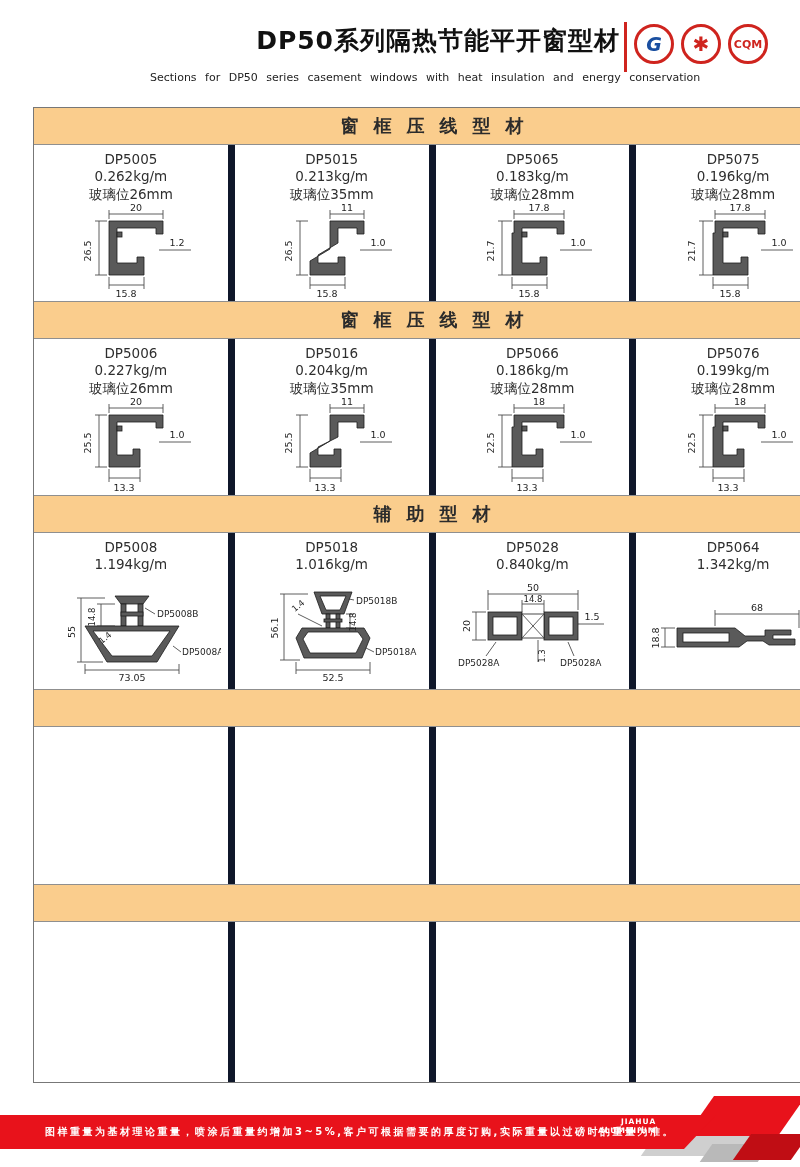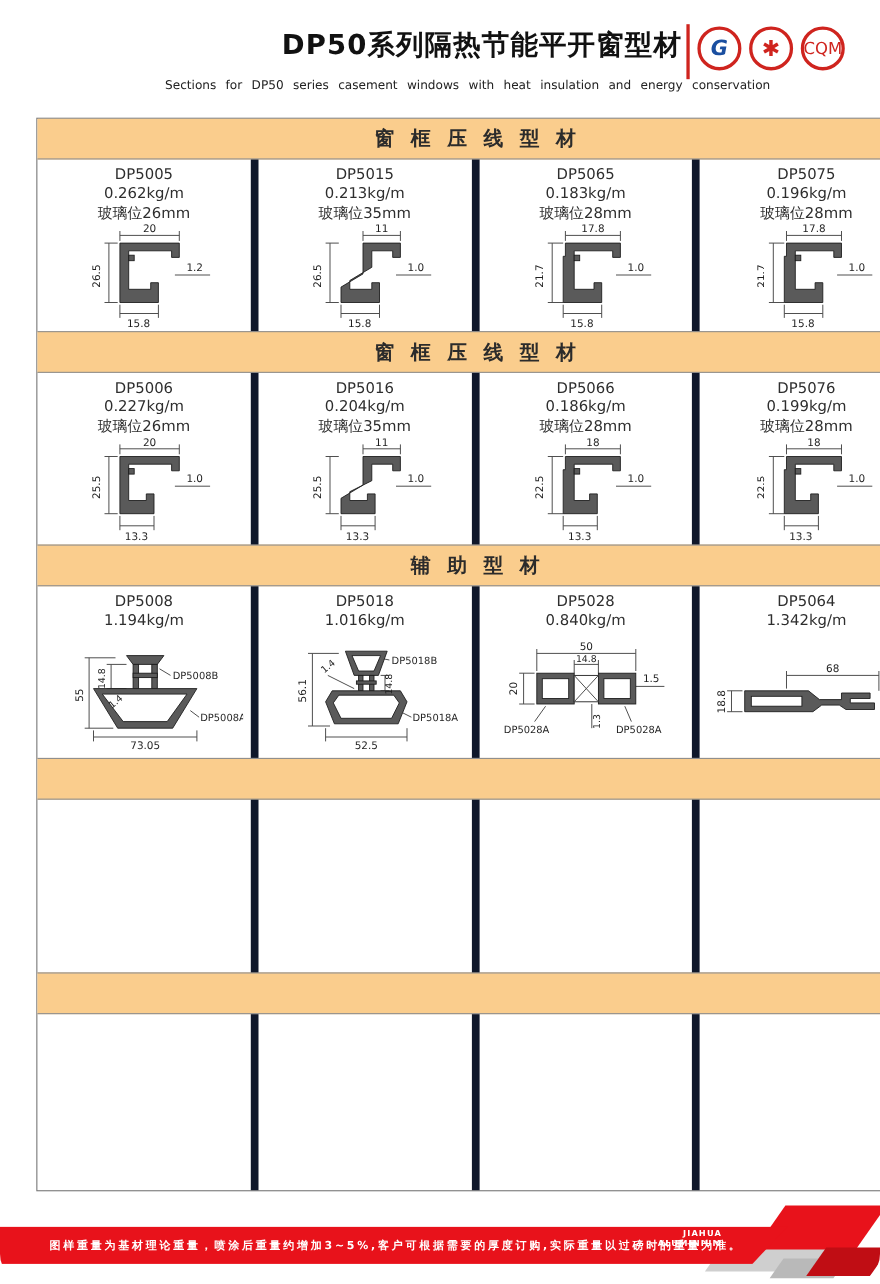--- a/index.html
+++ b/index.html
@@ -1,29 +1,29 @@
 <!DOCTYPE html>
 <html><head>
 <meta charset="utf-8">
 <style>
   html,body{margin:0;padding:0;background:#fff;}
   body{font-family:"DejaVu Sans","Liberation Sans",sans-serif;}
-  .page{position:relative;width:800px;height:1167px;background:#fff;overflow:hidden;border-radius:27px;}
+  .page{position:relative;width:800px;height:1167px;background:#fff;overflow:hidden;}
 
   
   .hdr-titleblock{position:absolute;top:24px;right:180px;width:470px;text-align:right;}
   .hdr-title{font-size:25px;font-weight:bold;color:#111;letter-spacing:1px;white-space:nowrap;}
   .hdr-sub{font-size:11px;color:#222;margin-top:14px;word-spacing:5px;white-space:nowrap;}
   .hdr-divider{position:absolute;top:22px;left:624px;width:3px;height:50px;background:#cf241e;}
   .hdr-logos{position:absolute;top:24px;left:634px;display:flex;gap:7px;}
   .logo{width:40px;height:40px;border-radius:50%;border:3px solid #cf241e;box-sizing:border-box;
         display:flex;align-items:center;justify-content:center;background:#fff;}
   .logo-g{color:#1a4fa0;font-size:19px;font-weight:bold;font-style:italic;}
   .logo-star{color:#cf241e;font-size:20px;line-height:1;}
-  .logo-cqm{color:#cf241e;font-size:15px;font-weight:normal;letter-spacing:0;}
+  .logo-cqm{color:#cf241e;font-size:11px;font-weight:bold;letter-spacing:0;}
 
   
   .sheet-table{position:absolute;left:33px;top:107px;width:798px;border:1px solid #777;box-sizing:border-box;background:#fff;}
   .band{height:36px;background:#facd8d;border-top:1px solid #8f8f8f;border-bottom:1px solid #8f8f8f;
         display:flex;align-items:center;justify-content:center;
         font-size:18px;font-weight:bold;color:#2b2b2b;letter-spacing:15px;text-indent:15px;}
   .band.first{border-top:none;}
   .row{display:flex;}
   .row .cell{flex:1 1 0;border-right:7px solid #0f172a;box-sizing:border-box;overflow:hidden;}
   .row .cell:last-child{border-right:none;}

